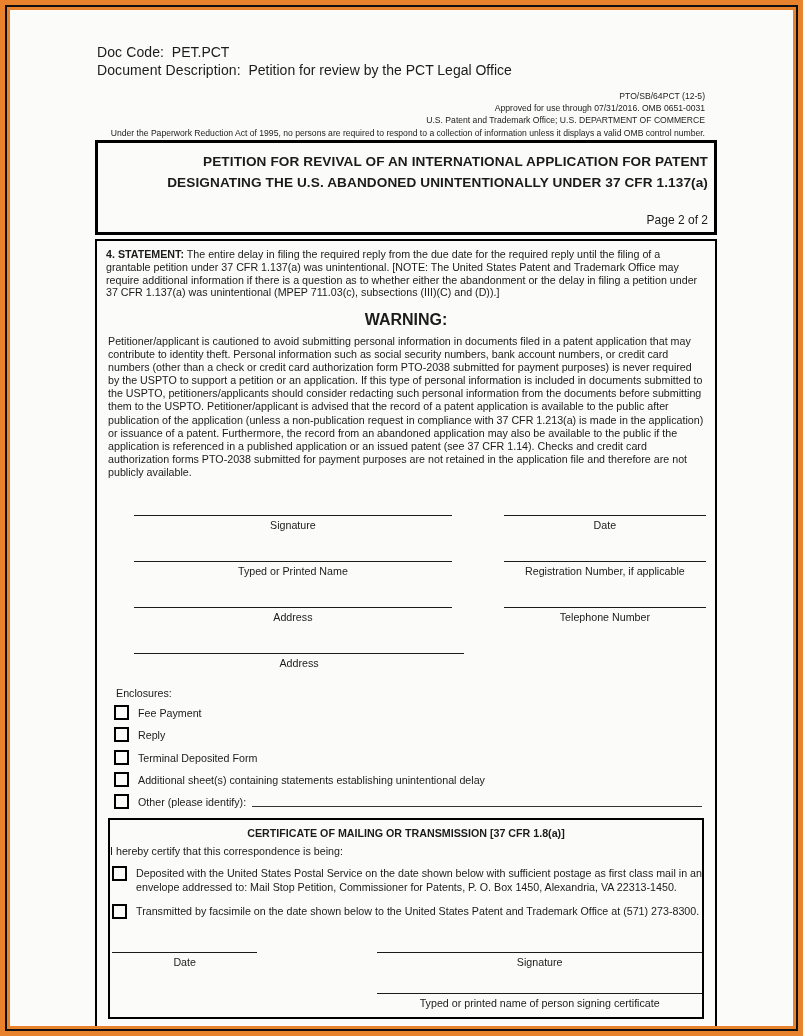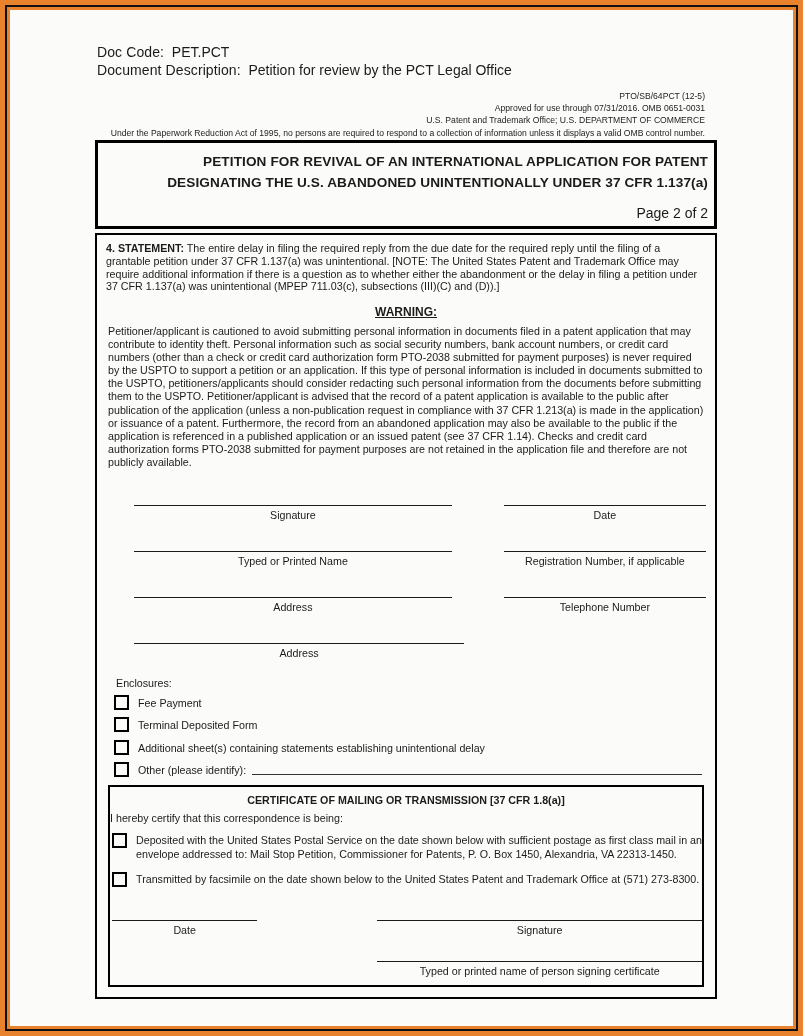--- a/index.html
+++ b/index.html
@@ -38,34 +38,34 @@
 
   .main { width: 622px; margin: 1px 0 0 85px; }
 
   .title-box {
     border: 3px solid #000000;
     text-align: right;
     padding: 8px 6px 5px;
     background: #fbfbfa;
   }
   .title-box .t-line { font-weight: bold; font-size: 13.6px; line-height: 1.55; letter-spacing: 0.1px; }
-  .title-box .t-page { font-size: 14px; margin-top: 12px; }
+  .title-box .t-page { font-size: 12px; margin-top: 20px; }
 
   .content-box {
     border: 2px solid #000;
     margin-top: 4px;
     padding: 7px 9px 6px;
     background: #fbfbfa;
   }
 
   .body-text { font-size: 10.7px; line-height: 1.2; text-align: left; }
   .statement { margin-bottom: 12px; }
   .statement b { font-size: 10.7px; }
 
-  .warning-title { text-align: center; font-weight: bold; font-size: 12px; margin: 10px 0 6px; text-decoration: underline; }
+  .warning-title { text-align: center; font-weight: bold; font-size: 16px; margin: 10px 0 6px; }
   .warning-text { margin: 0 2px 14px 2px; line-height: 1.22; }
 
   .sig-grid { margin: 24px 0 0 0; }
   .sig-row { display: flex; margin-bottom: 18px; }
   .sig-cell { display: flex; flex-direction: column; align-items: center; }
   .sig-cell.left  { width: 330px; margin-left: 28px; }
   .sig-cell.right { width: 210px; margin-left: 52px; }
   .sig-line { width: 100%; border-bottom: 1.5px solid #1b1b1b; height: 13px; }
   .sig-label { font-size: 10.7px; margin-top: 3px; }
 
@@ -181,20 +181,24 @@
 
         <div class="enclosures">
           <div class="enc-label">Enclosures:</div>
 
           <div class="enc-item">
             <span class="checkbox"></span>
             <span class="txt">Fee Payment</span>
           </div>
           <div class="enc-item">
             <span class="checkbox"></span>
+            <span class="txt">Reply</span>
+          </div>
+          <div class="enc-item">
+            <span class="checkbox"></span>
             <span class="txt">Terminal Deposited Form</span>
           </div>
           <div class="enc-item">
             <span class="checkbox"></span>
             <span class="txt">Additional sheet(s) containing statements establishing unintentional delay</span>
           </div>
           <div class="enc-item">
             <span class="checkbox"></span>
             <span class="txt">Other (please identify):</span>
             <span class="fill-line"></span>

